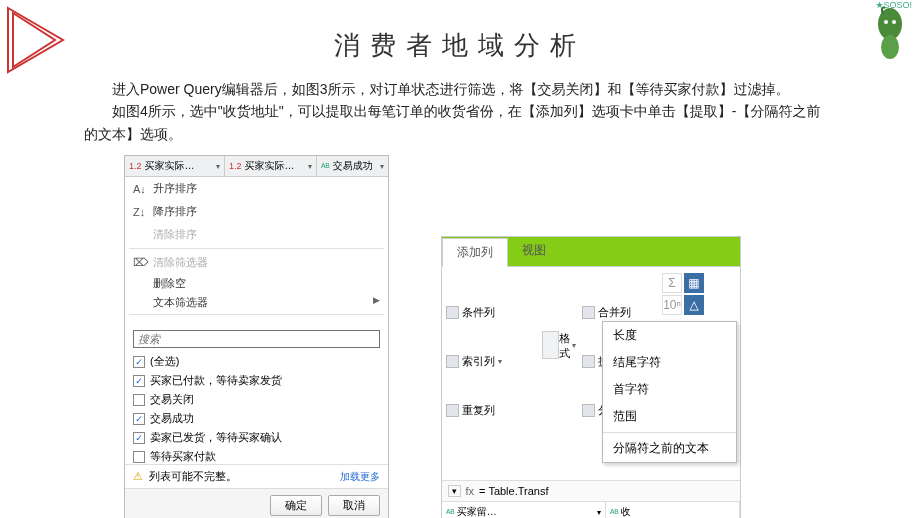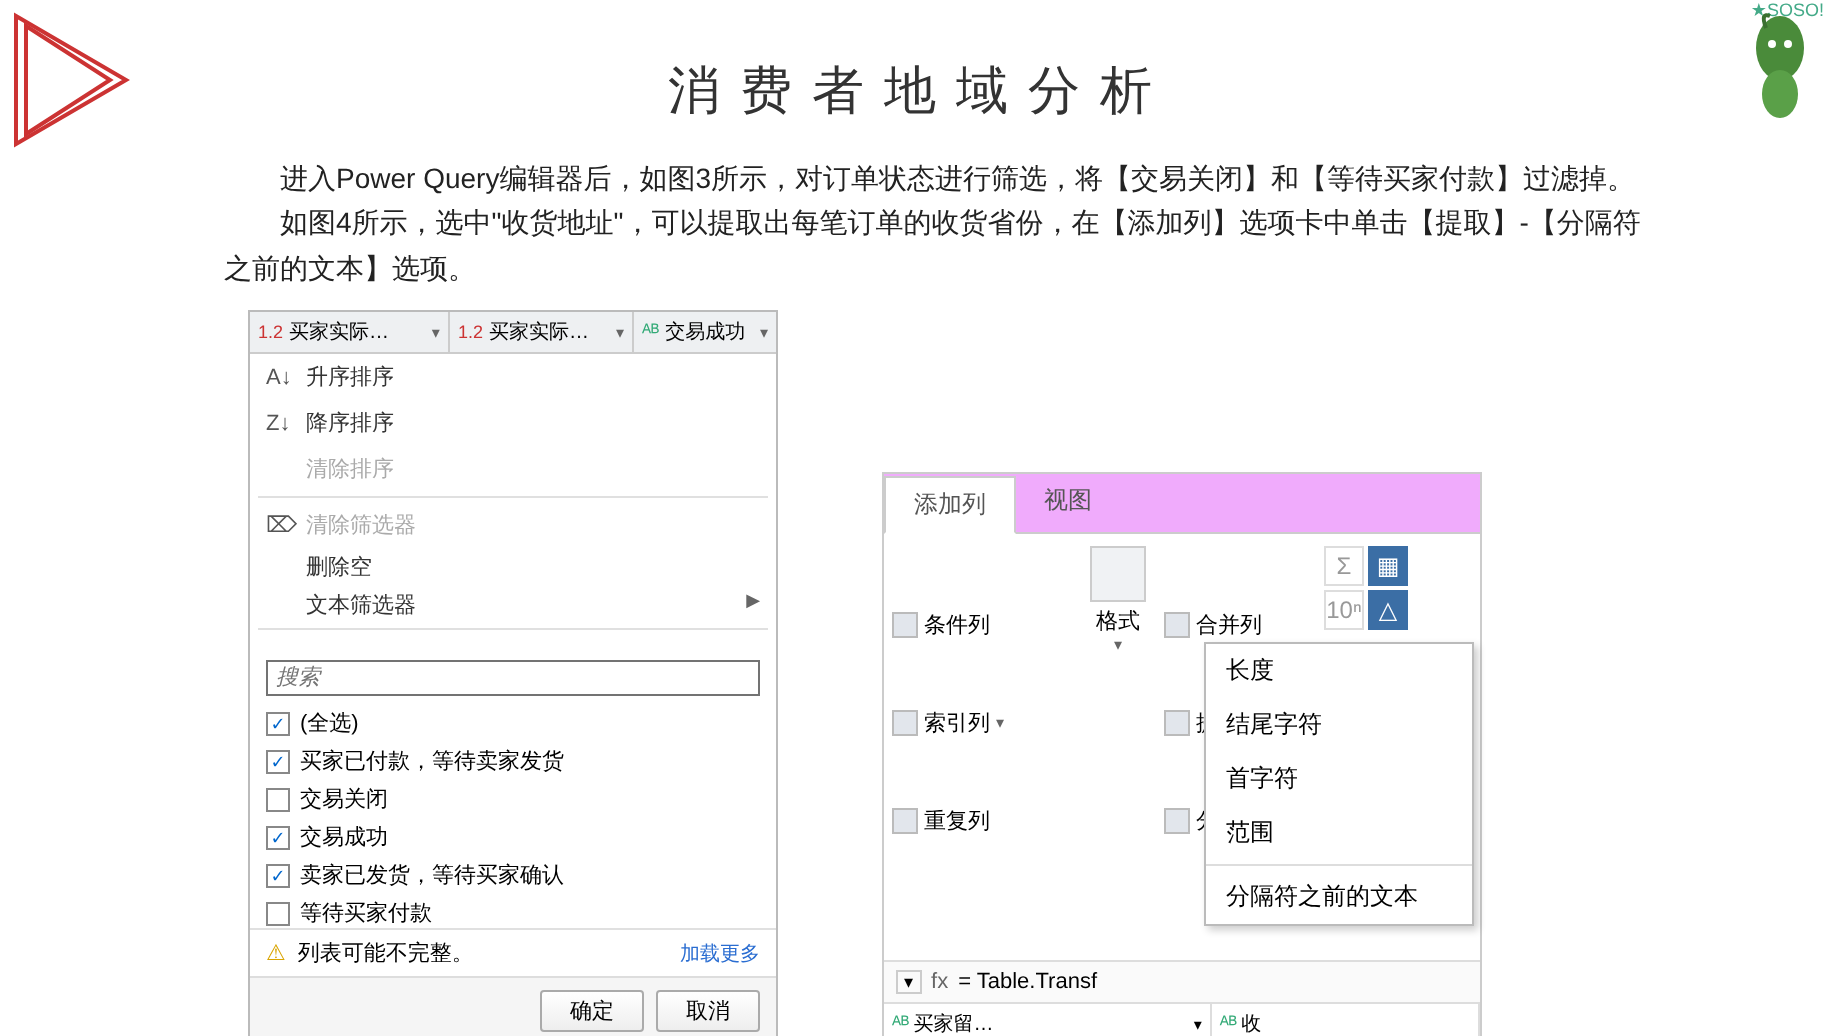--- a/index.html
+++ b/index.html
@@ -24,21 +24,21 @@
   .mascot-label { position:absolute; top:0; right:8px; font-size:9px; color:#4a8; }
   .page-title {
     text-align: center;
     font-size: 26px;
     letter-spacing: 10px;
     color: #333;
     margin-top: 28px;
     font-weight: normal;
   }
   .body-text {
-    margin: 15px 90px 0 112px;
+    margin: 15px 90px 0 84px;
     font-size: 14px;
     line-height: 1.6;
     color: #222;
   }
   .indent { text-indent: 2em; }
   .figs { display:flex; gap:52px; align-items:flex-end; margin:10px 0 0 100px;padding-left:24px; }
   .fig-col { display:flex; flex-direction:column; align-items:center; }
 
   
   .filter-panel {
@@ -82,28 +82,28 @@
   .btn-row { display:flex; justify-content:flex-end; gap:6px; padding:6px 8px; background:#f5f5f5; border-top:1px solid #ddd;}
   .btn { padding:2px 14px; font-size:11px; border:1px solid #aaa; background:linear-gradient(#fff,#eee); border-radius:2px;}
 
   
   .ribbon-panel {
     width: 300px;
     border:1px solid #ccc;
     background:#fff;
     font-size:12px;
   }
-  .rb-tabs { display:flex; border-bottom:1px solid #ccc; background:#f0abfc;}
+  .rb-tabs { display:flex; border-bottom:1px solid #ccc; background:#84cc16;}
   .rb-tab { padding:5px 14px; color:#555; }
   .rb-tab.active { background:#fff; border:1px solid #ccc; border-bottom:1px solid #fff; position:relative; top:1px;}
   .rb-body { display:flex; padding:6px 4px 2px 4px; gap:6px; position:relative;}
   .rb-left { display:flex; flex-direction:column; gap:2px; font-size:11px; width:90px;}
   .rb-left-row { display:flex; align-items:center; gap:3px; white-space:nowrap;margin-top:32px;}
   .rb-sm-ic { width:13px; height:13px; background:#e2e6ec; border:1px solid #bbb; display:inline-block;}
-  .rb-mid { display:flex; flex-direction:column; align-items:center; font-size:11px; width:34px;}
+  .rb-mid { display:flex; flex-direction:row; align-items:center; font-size:11px; width:34px;}
   .rb-big-ic { width:28px; height:28px; background:#f0f2f4; border:1px solid #ccc; margin-bottom:2px;}
   .rb-right { display:flex; flex-direction:column; gap:2px; font-size:11px; width:70px;}
   .rb-sigma { display:flex; flex-direction:column; align-items:center; gap:2px; margin-left:4px;}
   .sigma-cell { width:20px; height:20px; display:flex; align-items:center; justify-content:center; font-size:12px;}
   .sigma-blue { background:#3b6ea5; color:#fff;}
   .sigma-gray { color:#999; border:1px solid #ddd;}
   .dropdown-menu {
     position:absolute; top:54px; left:160px;
     width:135px; background:#fff; border:1px solid #bbb;
     box-shadow:2px 2px 4px rgba(0,0,0,.2);

